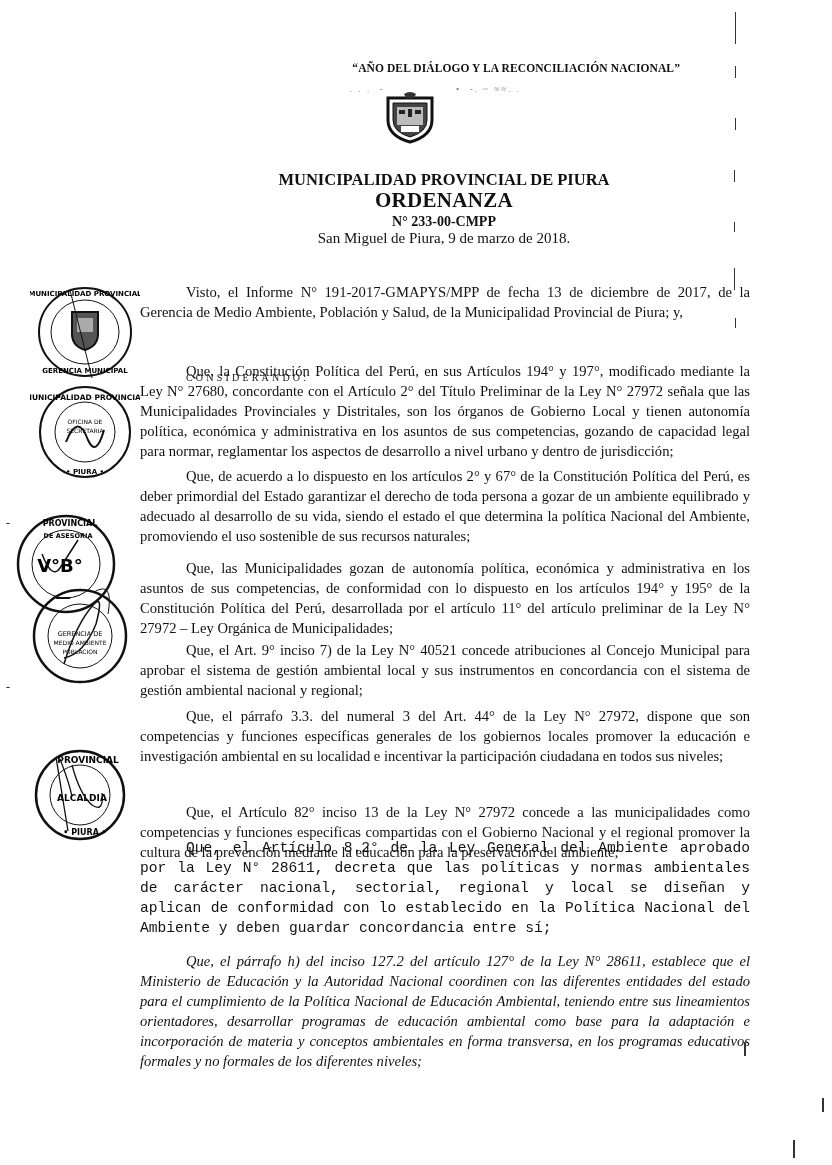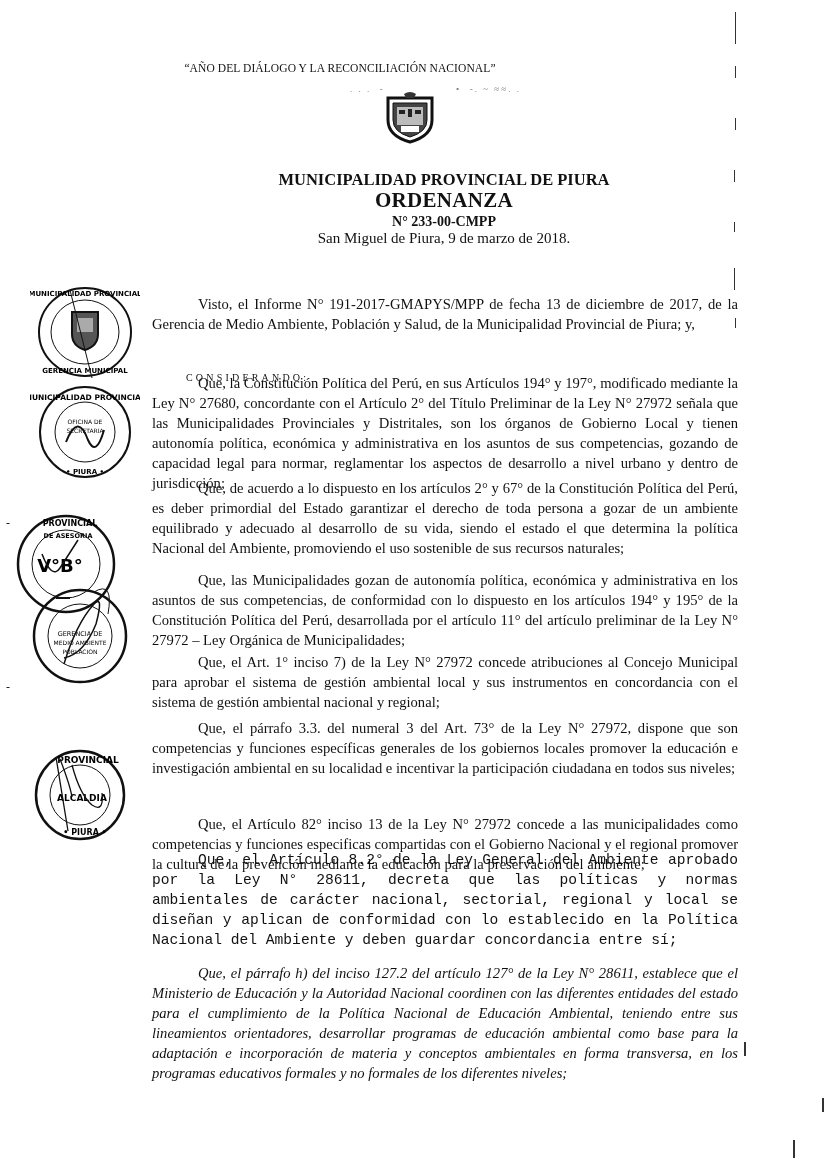--- a/index.html
+++ b/index.html
@@ -2,34 +2,34 @@
 <html><head>
   <meta charset="utf-8">
   <style>
     html, body { margin: 0; padding: 0; background: #ffffff; }
     body {
       width: 832px; height: 1165px; position: relative; overflow: hidden;
       font-family: "Liberation Serif", "DejaVu Serif", serif; color: #111;
     }
     .abs { position: absolute; }
     .motto {
-      left: 0; width: 680px; top: 62px; text-align: center;
-      font-size: 11.5px; font-weight: normal; letter-spacing: 0.1px;
+      left: 0; width: 680px; top: 62px; text-align: right;
+      font-size: 11.5px; font-weight: bold; letter-spacing: 0.1px;
     }
     .faint-marks { top: 84px; font-size: 9px; color: #777; letter-spacing: 2px; }
     .crest { left: 384px; top: 92px; width: 52px; height: 52px; }
     .h-muni { left: 0; width: 888px; top: 170px; text-align: center; font-size: 16.5px; font-weight: bold; }
     .h-ord  { left: 0; width: 888px; top: 188px; text-align: center; font-size: 21px; font-weight: bold; letter-spacing: 0.3px; }
     .h-num  { left: 0; width: 888px; top: 214px; text-align: center; font-size: 14px; font-weight: bold; }
     .h-date { left: 0; width: 888px; top: 230px; text-align: center; font-size: 15px; }
 
     .body-text {
       left: 140px; width: 610px; font-size: 14.6px; line-height: 20px; text-align: justify;
     }
-    .body-text p { margin: 12px; text-indent: 46px; }
+    .body-text p { margin: 0; text-indent: 46px; }
     .considerando {
       left: 186px; top: 336px; font-size: 10px; font-weight: normal; letter-spacing: 3.2px; margin-top: 36px;
     }
     .stamp { width: 100px; height: 100px; }
     .stamp svg { width: 100%; height: 100%; }
     .vline { width: 1px; background: #333; }
   </style>
 </head>
 <body>
 
@@ -62,24 +62,24 @@
 <div class="abs body-text" style="top:361px;">
   <p>Que, la Constitución Política del Perú, en sus Artículos 194° y 197°, modificado mediante la Ley N° 27680, concordante con el Artículo 2° del Título Preliminar de la Ley N° 27972 señala que las Municipalidades Provinciales y Distritales, son los órganos de Gobierno Local y tienen autonomía política, económica y administrativa en los asuntos de sus competencias, gozando de capacidad legal para normar, reglamentar los aspectos de desarrollo a nivel urbano y dentro de jurisdicción;</p>
 </div>
 <div class="abs body-text" style="top:466px;">
   <p>Que, de acuerdo a lo dispuesto en los artículos 2° y 67° de la Constitución Política del Perú, es deber primordial del Estado garantizar el derecho de toda persona a gozar de un ambiente equilibrado y adecuado al desarrollo de su vida, siendo el  estado el que determina la política Nacional del Ambiente, promoviendo el uso sostenible de sus recursos naturales;</p>
 </div>
 <div class="abs body-text" style="top:558px;">
   <p>Que, las Municipalidades gozan de autonomía política, económica y administrativa en los asuntos de sus competencias, de conformidad con lo dispuesto en los artículos 194° y 195° de la Constitución Política del Perú, desarrollada por el artículo 11° del artículo preliminar de la Ley N° 27972 – Ley Orgánica de Municipalidades;</p>
 </div>
 <div class="abs body-text" style="top:640px;">
-  <p>Que, el Art. 1° inciso 7) de la Ley N° 27972 concede atribuciones al Concejo Municipal para aprobar el sistema de gestión ambiental local y sus instrumentos en concordancia con el sistema de gestión ambiental nacional y regional;</p>
+  <p>Que, el Art. 9° inciso 7) de la Ley N° 40521 concede atribuciones al Concejo Municipal para aprobar el sistema de gestión ambiental local y sus instrumentos en concordancia con el sistema de gestión ambiental nacional y regional;</p>
 </div>
 <div class="abs body-text" style="top:706px;">
-  <p>Que, el párrafo 3.3. del numeral 3 del Art. 73° de la Ley N° 27972, dispone que son competencias y funciones específicas generales de los gobiernos locales promover la educación e investigación ambiental en su localidad e incentivar la participación ciudadana en todos sus niveles;</p>
+  <p>Que, el párrafo 3.3. del numeral 3 del Art. 44° de la Ley N° 27972, dispone que son competencias y funciones específicas generales de los gobiernos locales promover la educación e investigación ambiental en su localidad e incentivar la participación ciudadana en todos sus niveles;</p>
 </div>
 <div class="abs body-text" style="top:802px;">
   <p>Que, el Artículo 82° inciso 13 de la Ley N° 27972 concede a las municipalidades como competencias y funciones especificas compartidas con el Gobierno Nacional y el regional promover la cultura de la prevención mediante la educación para la preservación del ambiente;</p>
 </div>
 <div class="abs body-text" style="top:838px;font-family:Liberation Mono, monospace;">
   <p>Que, el Artículo 8.2° de la Ley General del Ambiente aprobado por la Ley N° 28611, decreta que las políticas y normas ambientales de carácter nacional, sectorial, regional y local se diseñan y aplican de conformidad con lo establecido en la Política Nacional del Ambiente y deben guardar concordancia entre sí;</p>
 </div>
 <div class="abs body-text" style="top:951px;font-style:italic;">
   <p>Que, el párrafo h) del inciso 127.2 del artículo 127° de la Ley N° 28611, establece que el Ministerio de Educación y la Autoridad Nacional coordinen con las diferentes entidades del estado para el cumplimiento de la Política Nacional de Educación Ambiental, teniendo entre sus lineamientos orientadores, desarrollar programas de educación ambiental como base para la adaptación e incorporación de materia y conceptos ambientales en forma transversa, en los programas educativos formales y no formales de los diferentes niveles;</p>
 </div>

